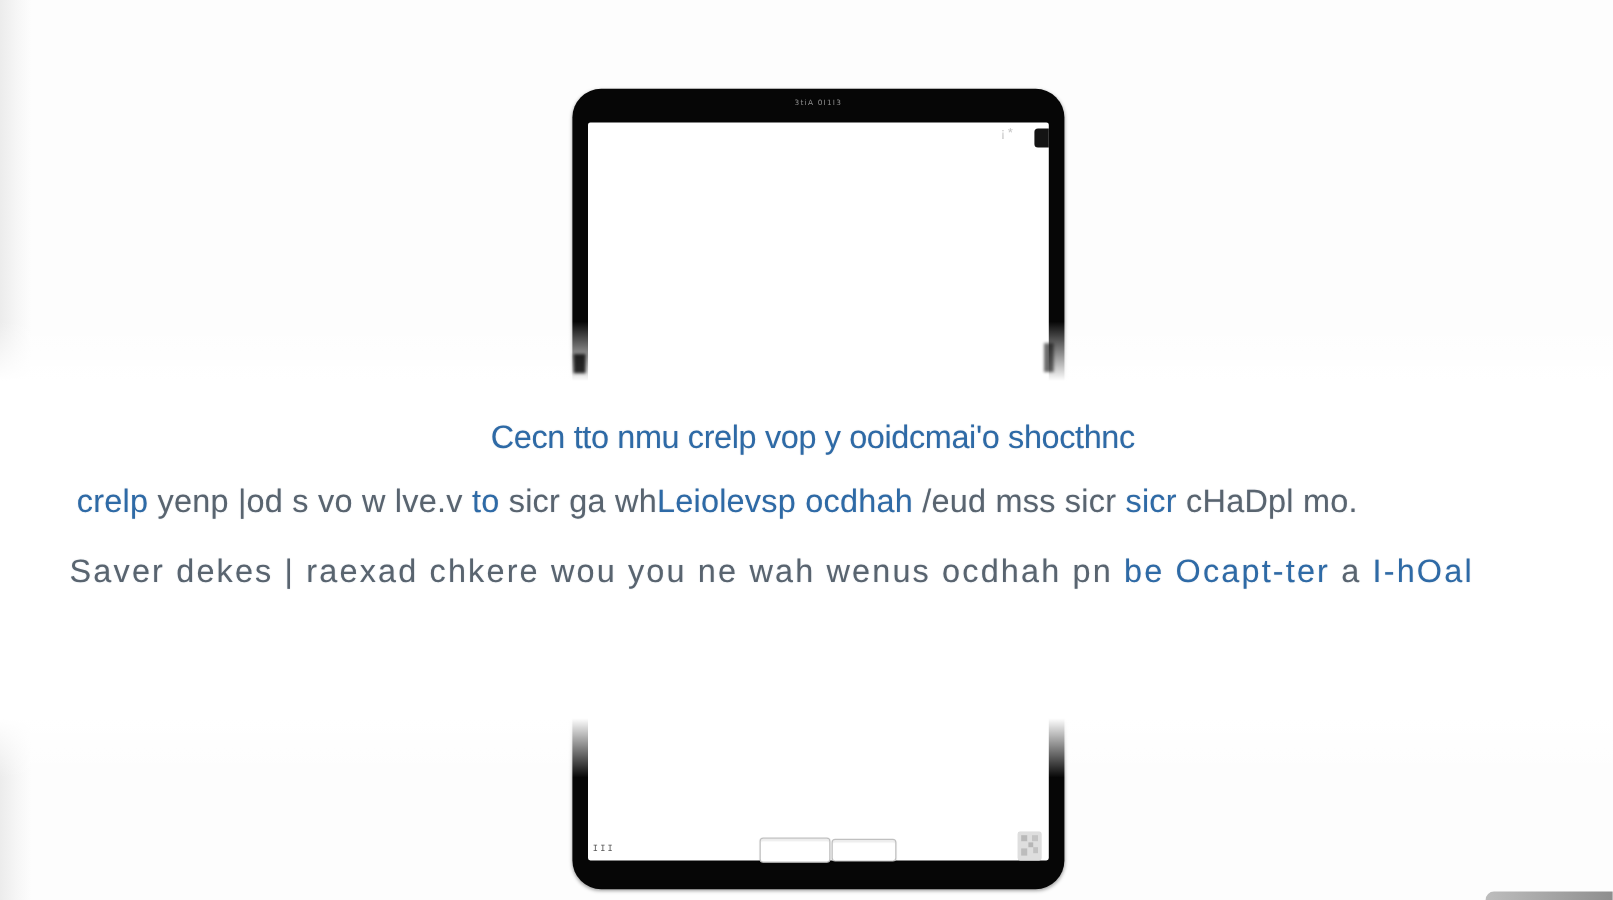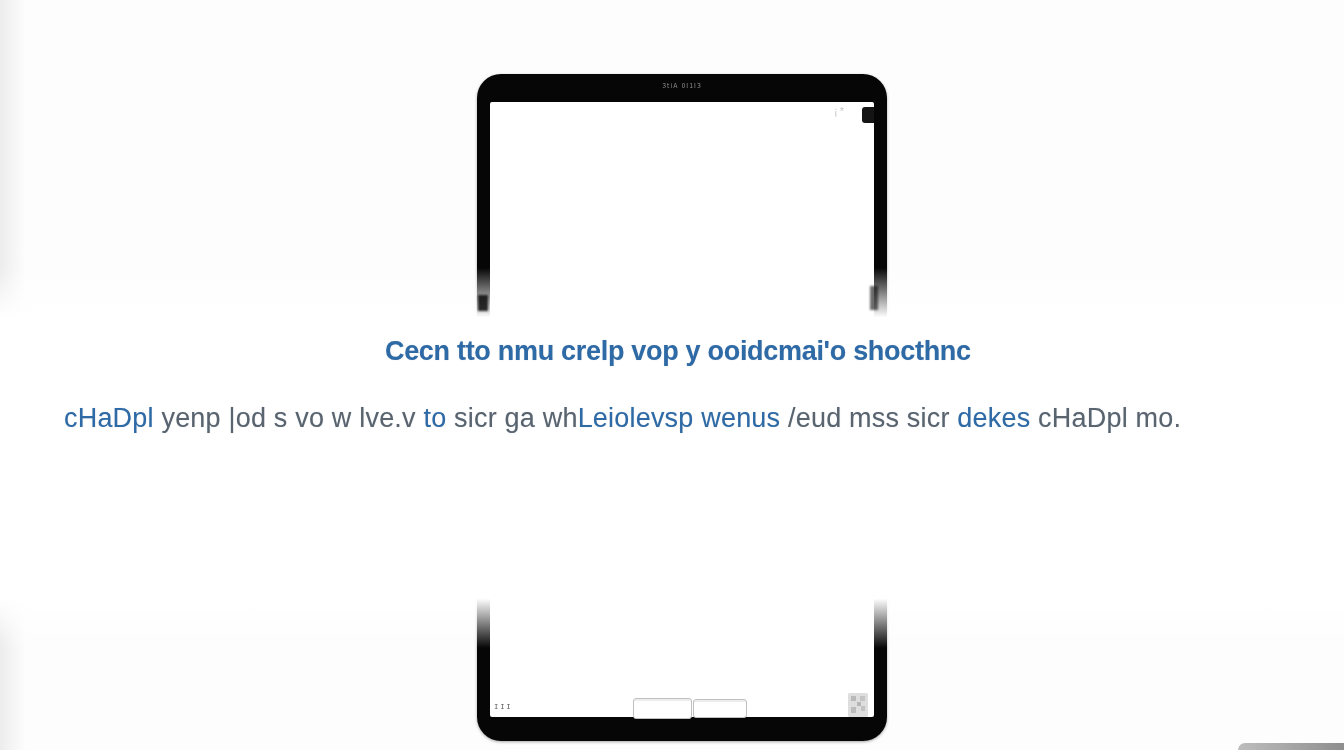--- a/index.html
+++ b/index.html
@@ -71,21 +71,21 @@
     background:linear-gradient(to bottom,
       rgba(255,255,255,0) 0%, #ffffff 13%, #ffffff 87%, rgba(255,255,255,0) 100%);
   }
   .line{
     position:absolute;white-space:nowrap;line-height:1;
     font-size:27px;font-family:"Liberation Sans", sans-serif;
     text-shadow:0 0 1px rgba(40,70,110,.25);
     filter:blur(.2px);
     z-index:4;
   }
-  .line-1{top:70px;left:50%;transform:translateX(-49%);letter-spacing:-.3px;font-weight:bold;}
+  .line-1{top:83px;left:50%;transform:translateX(-49%);letter-spacing:-.3px;}
   .line-2{top:137px;left:64px;letter-spacing:.2px;}
   .line-3{top:195px;left:58px;letter-spacing:1.8px;}
   .ink-blue{color:#2e6aa6;}
   .ink-gray{color:#59646f;}
 
   
   .corner-object{
     position:absolute;right:0;bottom:0;width:106px;height:7px;z-index:5;
     background:linear-gradient(to right,#bdbdbd,#8e8e8e);
     border-top-left-radius:10px;
@@ -117,18 +117,19 @@
         </svg>
       </div>
     </div>
   </div>
 
   <div class="dash dash-left"></div>
   <div class="dash dash-right"></div>
 
   <div class="band">
     <div class="line line-1"><span class="ink-blue">Cecn tto nmu crelp vop y ooidcmai'o shocthnc</span></div>
-    <div class="line line-2"><span class="ink-blue">cHaDpl</span><span class="ink-gray"> yenp |od s vo w lve.v </span><span class="ink-blue">to</span><span class="ink-gray"> sicr ga wh</span><span class="ink-blue">Leiolevsp wenus</span><span class="ink-gray"> /eud mss sicr </span><span class="ink-blue">dekes</span><span class="ink-gray"> cHaDpl mo.</span></div>
+    <div class="line line-2"><span class="ink-blue">crelp</span><span class="ink-gray"> yenp |od s vo w lve.v </span><span class="ink-blue">to</span><span class="ink-gray"> sicr ga wh</span><span class="ink-blue">Leiolevsp ocdhah</span><span class="ink-gray"> /eud mss sicr </span><span class="ink-blue">sicr</span><span class="ink-gray"> cHaDpl mo.</span></div>
+    <div class="line line-3"><span class="ink-gray">Saver dekes | raexad chkere wou you ne wah wenus ocdhah pn </span><span class="ink-blue">be Ocapt-ter</span><span class="ink-gray"> a </span><span class="ink-blue">I-hOal</span></div>
   </div>
 
   <div class="corner-object"></div>
 
 </div>
 
 </body></html>

